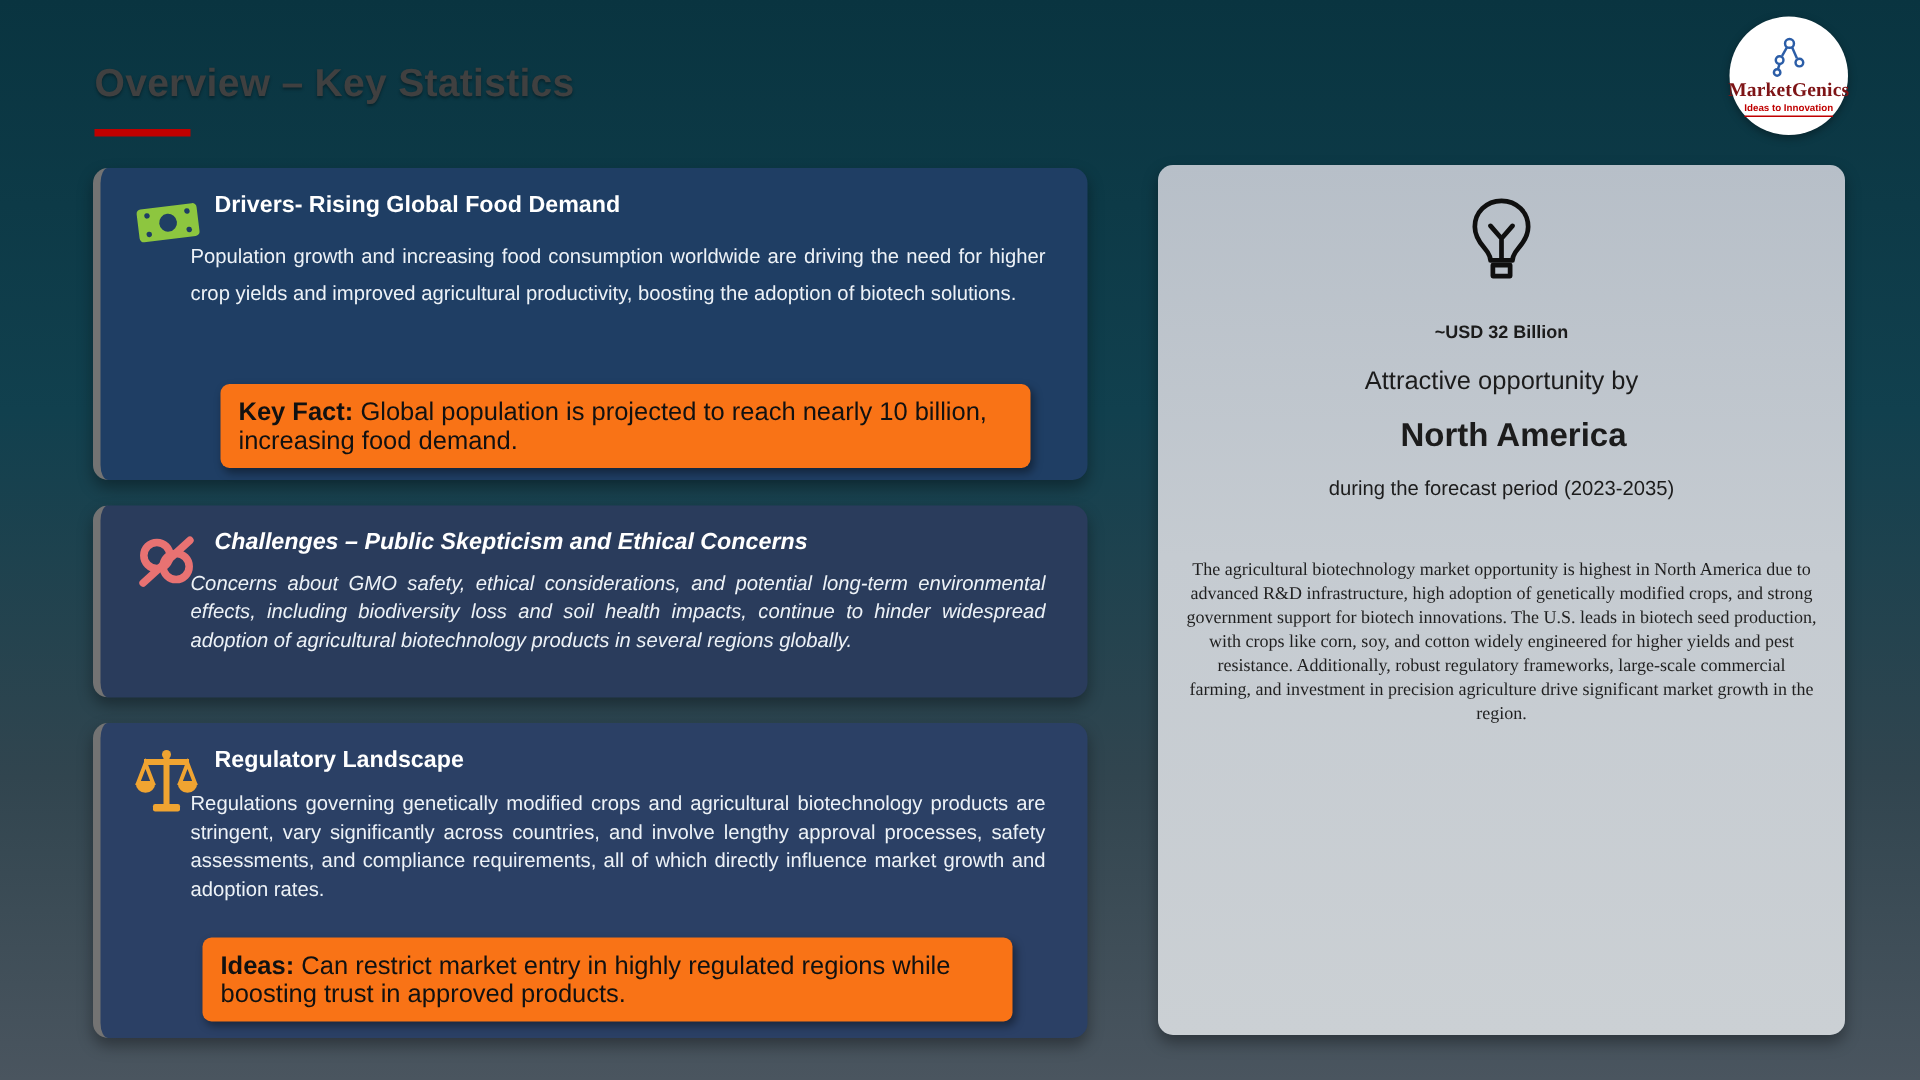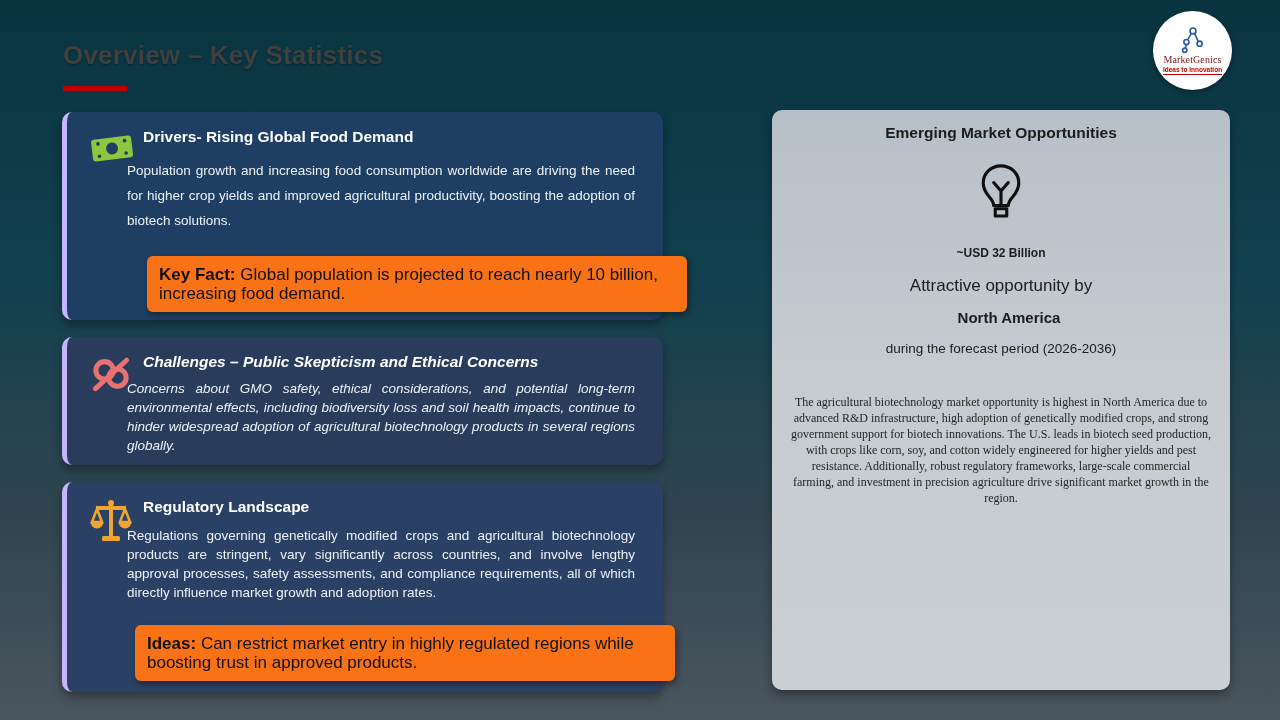--- a/index.html
+++ b/index.html
@@ -15,26 +15,26 @@
     text-shadow:0 1px 2px rgba(0,0,0,.35);
   }
   .title-underline { position:absolute; left:63px; top:86px; width:64px; height:5px; background:#C00000; }
 
   .logo {
     position:absolute; left:1153px; top:11px; width:79px; height:79px;
     background:#ffffff; border-radius:50%;
     box-shadow:0 2px 6px rgba(0,0,0,.35);
     display:flex; flex-direction:column; align-items:center; justify-content:center;
   }
-  .logo-name { font-family:"Liberation Serif", serif; font-weight:normal; color:#7E1416; font-size:10px; letter-spacing:.1px; }
+  .logo-name { font-family:"Liberation Serif", serif; font-weight:bold; color:#7E1416; font-size:13px; letter-spacing:.1px; }
   .logo-tagline { color:#C00000; font-size:6.5px; font-weight:bold; border-bottom:1px solid #C00000; padding-bottom:1px; margin-top:1px; }
 
   .card {
-    position:absolute; left:62px; width:601px;
-    border-radius:10px; border-left:5px solid #c4b5fd;
+    position:absolute; left:62px; width:663px;
+    border-radius:10px; border-left:5px solid #737373;
     box-shadow:0 5px 10px rgba(0,0,0,.35);
   }
   .card1 { top:112px; height:208px; background:#1F3E64; }
   .card2 { top:337px; height:128px; background:#2A3C5C;font-style:italic; }
   .card3 { top:482px; height:210px; background:#2B4065; }
 
   .card-icon { position:absolute; left:22px; top:16px; width:46px; height:44px; }
   .card-heading { position:absolute; left:76px; top:16px; right:24px; color:#ffffff; font-size:15.5px; font-weight:bold; }
   .card-body { position:absolute; left:60px; right:28px; color:#EDF2F7; font-size:13.5px; text-align:justify; }
   .card1 .card-body { top:46px; line-height:25px; }
@@ -53,21 +53,21 @@
   .right-panel {
     position:absolute; left:772px; top:110px; width:458px; height:580px;
     background:linear-gradient(180deg,#B7BFC8 0%, #C5CBD1 45%, #CBD0D4 100%);
     border-radius:10px; box-shadow:0 5px 10px rgba(0,0,0,.35);
     text-align:center; color:#1c1c1c;
   }
   .panel-title { margin-top:14px; font-size:15.5px; font-weight:bold; }
   .panel-bulb { margin-top:20px; height:60px; }
   .panel-value { margin-top:24px; font-size:12px; font-weight:bold; }
   .panel-subtitle { margin-top:16px; font-size:17px; }
-  .panel-region { margin-top:13px; font-size:15px; font-weight:bold;padding-left:16px; }
+  .panel-region { margin-top:13px; font-size:22px; font-weight:bold;padding-left:16px; }
   .panel-period { margin-top:15px; font-size:13.5px; }
   .panel-desc { margin:38px 18px 0; font-size:12px; line-height:16px; color:#1f1f1f;font-family:Liberation Serif, serif; }
 </style>
 </head>
 <body>
 
 <h1 class="slide-title">Overview – Key Statistics</h1>
 <div class="title-underline"></div>
 
 <div class="logo">
@@ -138,28 +138,27 @@
   </div>
   <h2 class="card-heading">Regulatory Landscape</h2>
   <p class="card-body">Regulations governing genetically modified crops and agricultural biotechnology products are stringent, vary significantly across countries, and involve lengthy approval processes, safety assessments, and compliance requirements, all of which directly influence market growth and adoption rates.</p>
   <div class="callout">
     <span class="callout-label">Ideas:</span>
     <span>Can restrict market entry in highly regulated regions while boosting trust in approved products.</span>
   </div>
 </section>
 
 <aside class="right-panel">
-  <div class="panel-title">Emerging Market Opportunities</div>
   <div class="panel-bulb">
     <svg width="46" height="60" viewBox="0 0 44 56">
       <g fill="none" stroke="#0f0f0f" stroke-width="3" stroke-linejoin="round">
         <path d="M22 3 C12.2 3 5 10.5 5 19.5 c0 5.6 2.6 9.6 6.1 13.6 2.5 2.9 3.9 4.9 3.9 7.9 h14 c0 -3 1.4 -5 3.9 -7.9 3.5 -4 6.1 -8 6.1 -13.6 C39 10.5 31.8 3 22 3 Z"></path>
         <path d="M22 40 v-13 M22 27 l-7 -8 M22 27 l7 -8" stroke-linecap="round"></path>
         <rect x="16.5" y="44" width="11" height="7"></rect>
       </g>
     </svg>
   </div>
   <div class="panel-value">~USD 32 Billion</div>
   <div class="panel-subtitle">Attractive opportunity by</div>
   <div class="panel-region">North America</div>
-  <div class="panel-period">during the forecast period (2026-2036)</div>
+  <div class="panel-period">during the forecast period (2023-2035)</div>
   <p class="panel-desc">The agricultural biotechnology market opportunity is highest in North America due to advanced R&amp;D infrastructure, high adoption of genetically modified crops, and strong government support for biotech innovations. The U.S. leads in biotech seed production, with crops like corn, soy, and cotton widely engineered for higher yields and pest resistance. Additionally, robust regulatory frameworks, large-scale commercial farming, and investment in precision agriculture drive significant market growth in the region.</p>
 </aside>
 
 </body></html>

